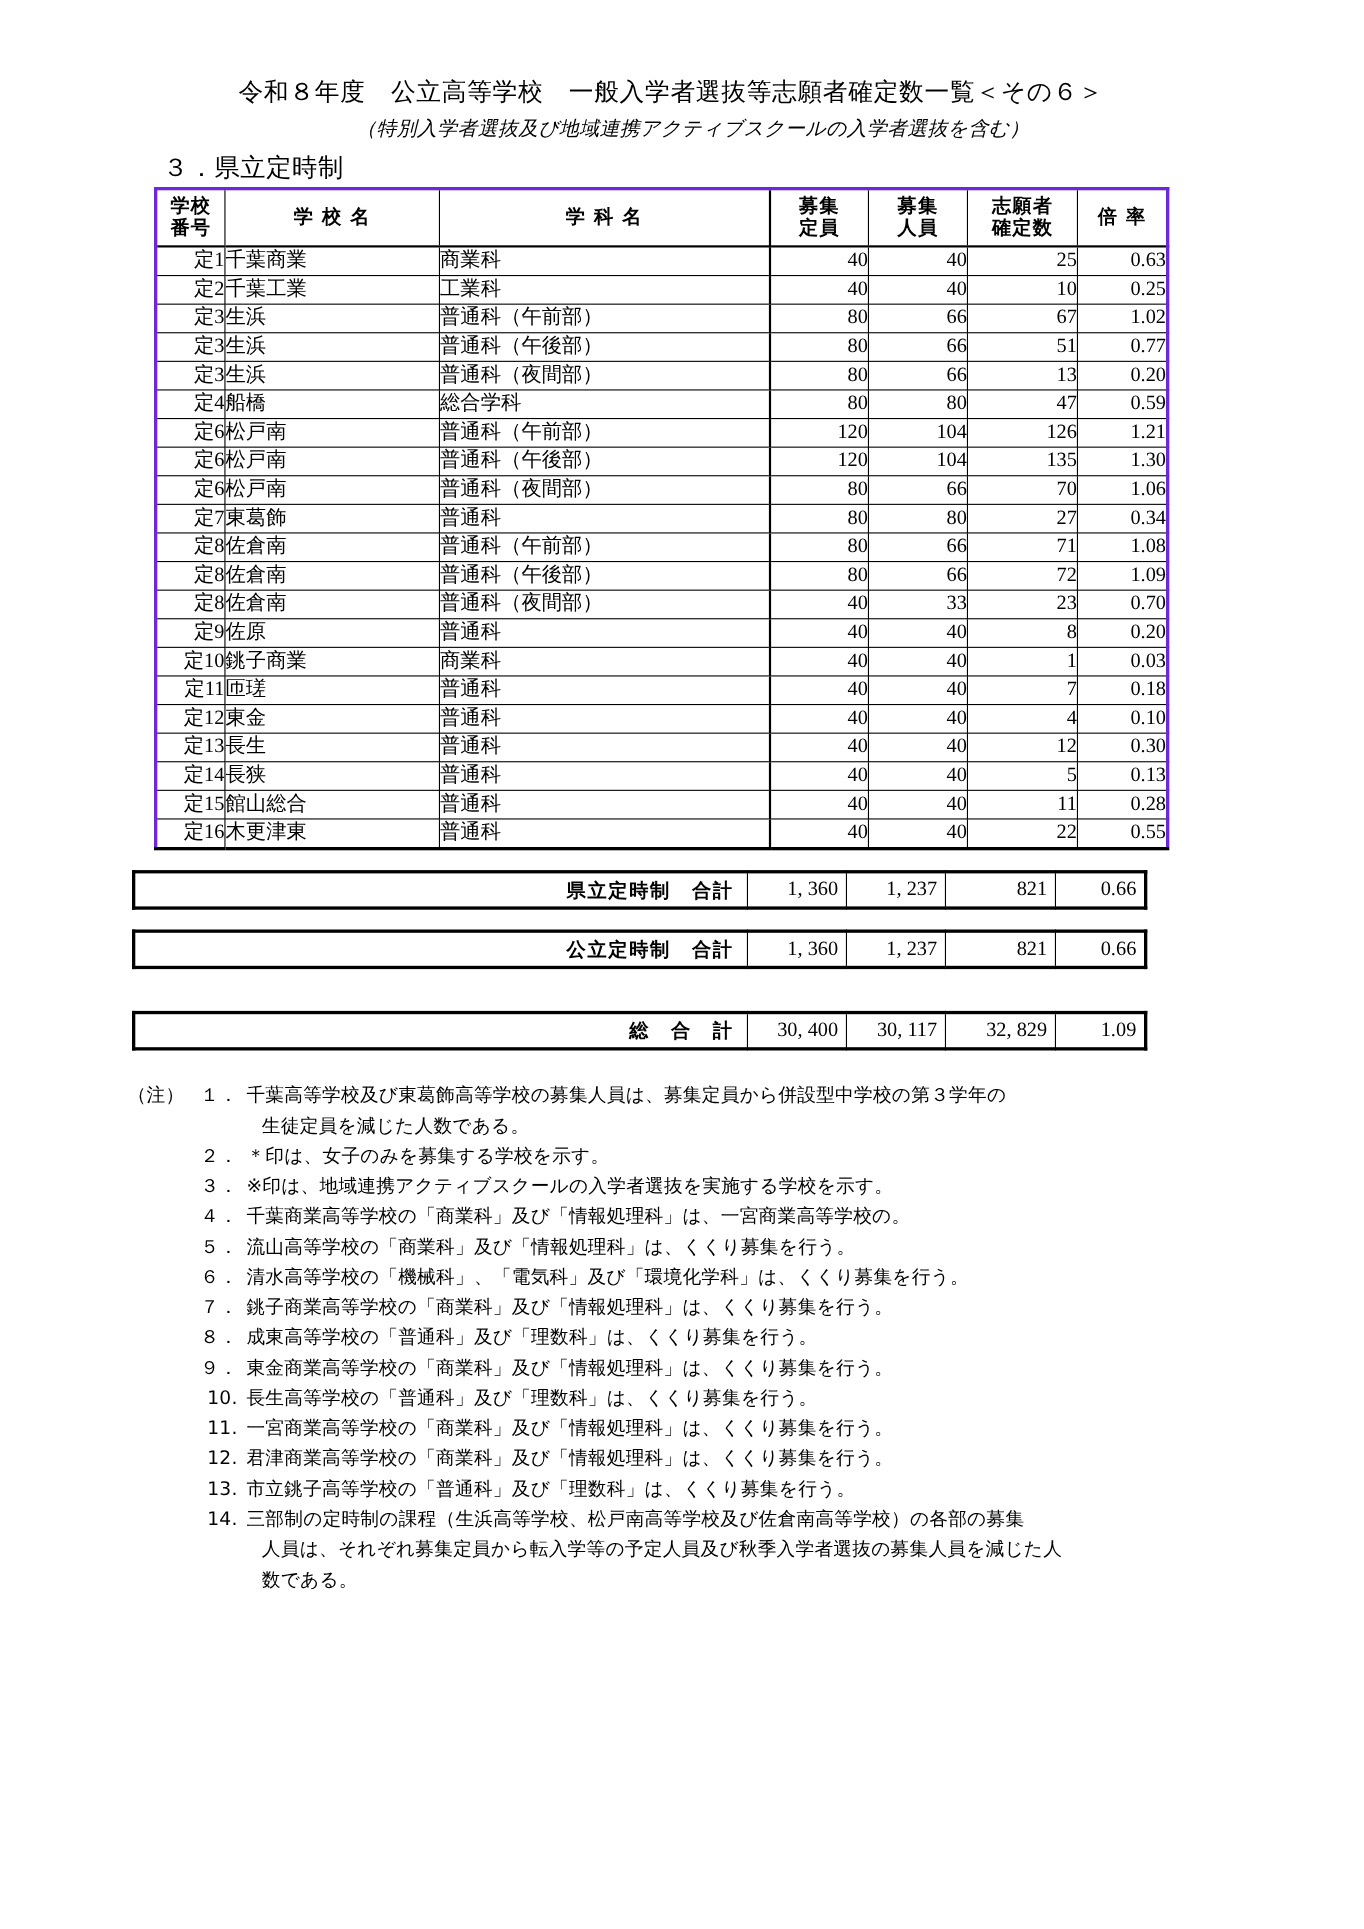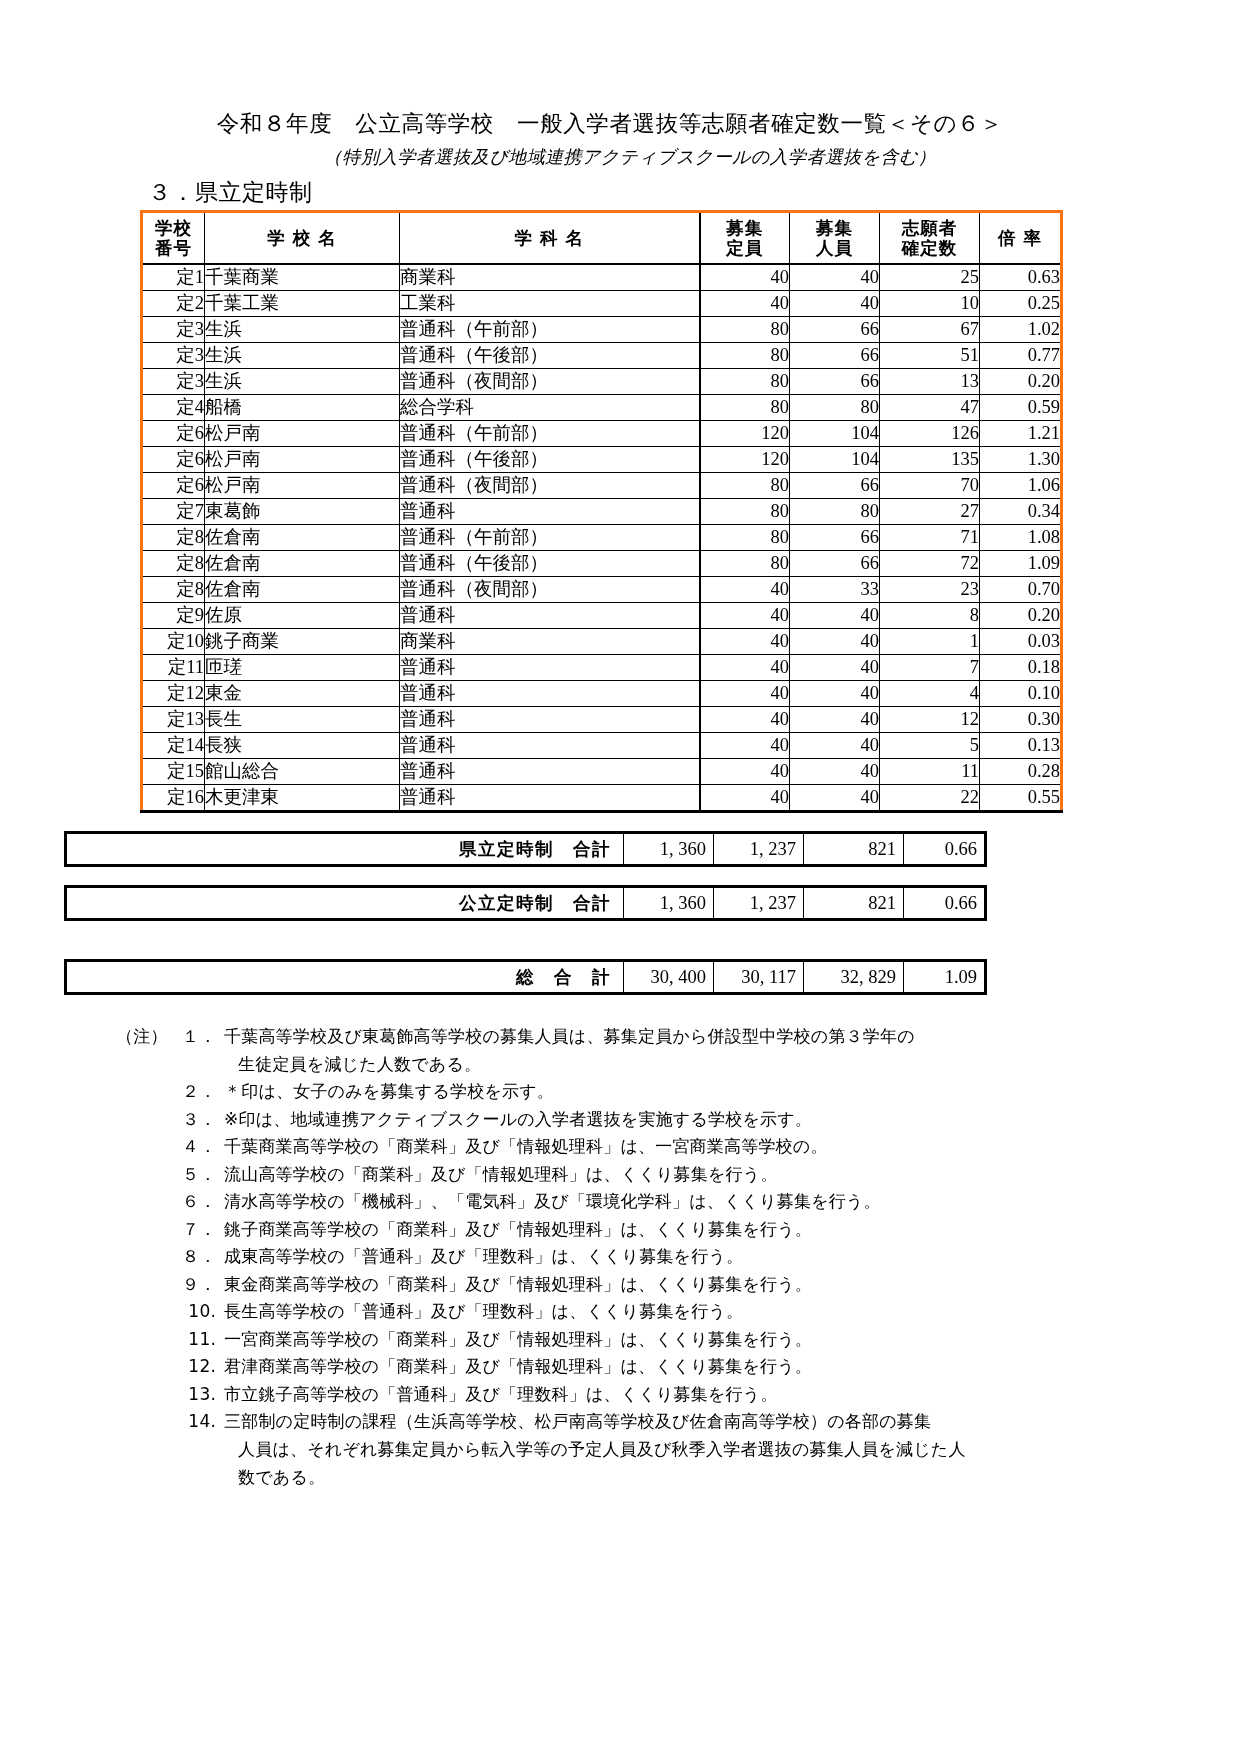--- a/index.html
+++ b/index.html
@@ -19,21 +19,21 @@
   .page {
     position: relative;
     width: 1240px;
     height: 1754px;
     box-sizing: border-box;
     padding: 0;
   }
 
   
   .title-block {
-    margin-top: 108px;
+    margin-top: 68px;
     text-align: center;
     padding-right: 20px;
   }
   .title-line1 {
     font-size: 22.5px;
     letter-spacing: 0.6px;
     white-space: nowrap;
     font-weight: 400;
   }
   .title-line2 {
@@ -55,21 +55,21 @@
   
   .table-wrap {
     margin-left: 140px;
     margin-top: 2px;
     width: 920px;
   }
   table.main {
     border-collapse: collapse;
     width: 920px;
     table-layout: fixed;
-    border: 3px solid #f97316;
+    border: 3px solid #6d28d9;
   }
   table.main th, table.main td {
     border: 1px solid #000;
     padding: 0;
     height: 25px;
     font-size: 18.5px;
     line-height: 1.05;
     font-weight: 400;
     vertical-align: middle;
   }
@@ -101,21 +101,21 @@
 
   
   table.main tbody tr td { border-top: 1px solid #000; }
   table.main tbody tr:last-child td { border-bottom: 3px solid #000; }
   table.main td.c-no { border-right: 1px solid #000; }
   table.main td.c-dep { border-right: 2px solid #000; }
   table.main th.col-dep { border-right: 2px solid #000; }
 
   
   .summary {
-    margin-left: 64px;
+    margin-left: 120px;
     width: 920px;
     border-collapse: collapse;
     table-layout: fixed;
     border: 3px solid #000;
   }
   .summary td {
     border: 1px solid #000;
     height: 30px;
     font-size: 18.5px;
     padding: 0;

